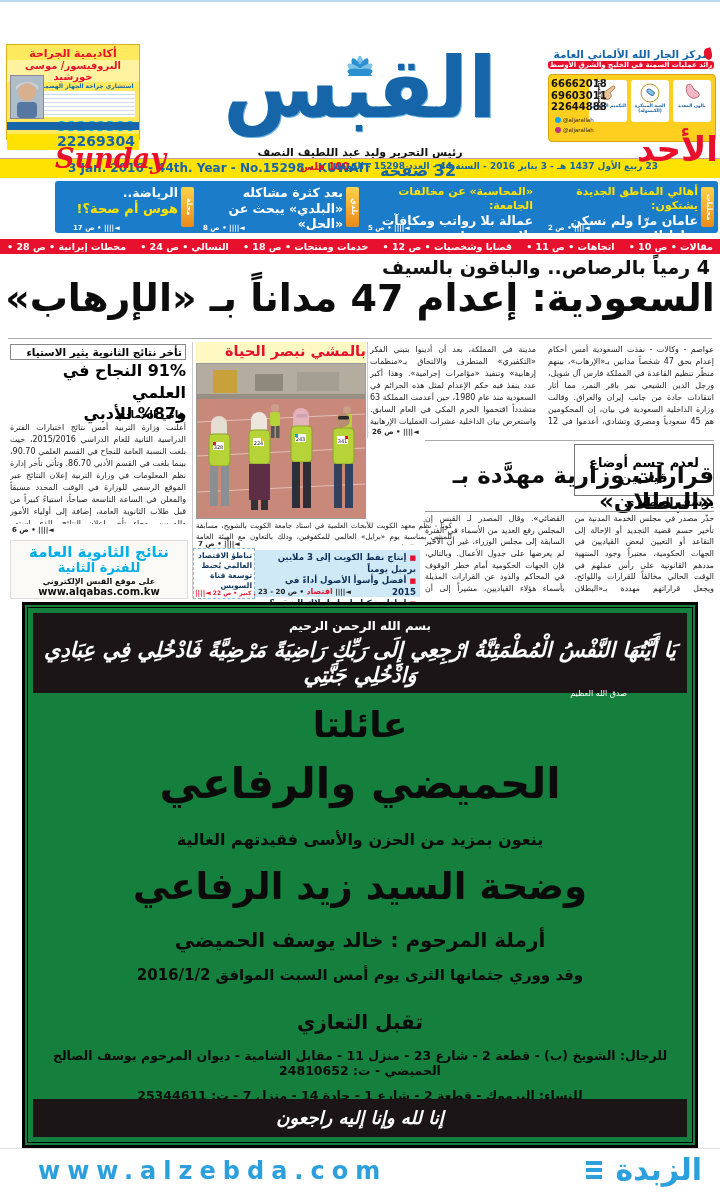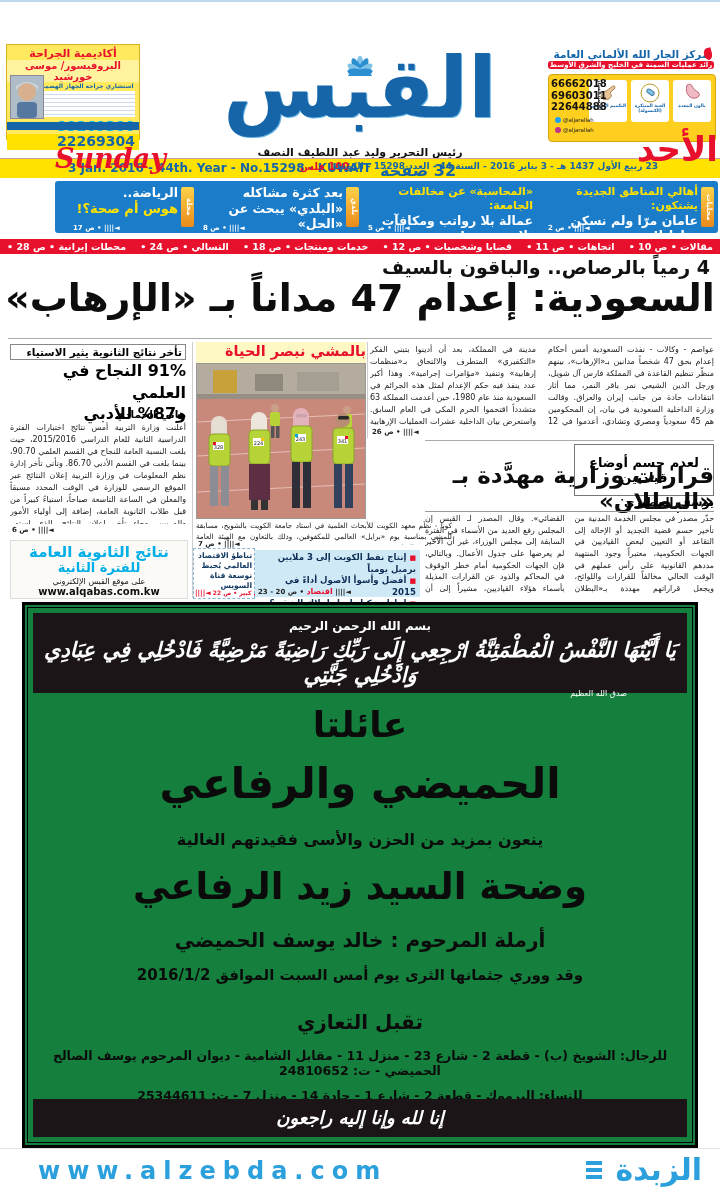--- a/index.html
+++ b/index.html
@@ -84,21 +84,21 @@
   
   #res-kicker{left:10px;top:344px;width:176px;border:1px solid #888;text-align:right;font-size:10.5px;font-weight:bold;padding:1px 3px;box-sizing:border-box;}
   #res-headline{left:10px;top:360px;width:176px;text-align:right;font-size:16px;font-weight:bold;line-height:1.35;}
   #res-byline{left:10px;top:408px;width:176px;text-align:right;font-size:10.5px;font-weight:bold;}
   #res-body{left:10px;top:422px;width:176px;height:102px;}
   #res-pg{left:12px;top:526px;}
   
   #res-box{left:10px;top:540px;width:176px;height:57px;background:#fbfaf6;border:1px solid #ddd;text-align:center;}
   #res-box .c1{display:block;color:#00aee8;font-size:15px;font-weight:bold;line-height:1.2;margin-top:2px;}
   #res-box .c2{display:block;color:#00aee8;font-size:13px;font-weight:bold;line-height:1.1;}
-  #res-box .c3{display:block;color:#111;font-size:8px;font-weight:normal;margin-top:2px;}
+  #res-box .c3{display:block;color:#111;font-size:8px;font-weight:bold;margin-top:2px;}
   #res-box .c4{display:block;color:#111;font-size:10px;font-weight:bold;direction:ltr;}
   #suez-box{left:193px;top:548px;width:56px;height:45px;border:1px dashed #8ab6d8;background:#fff;padding:2px;
             font-size:7.6px;font-weight:bold;color:#123a63;text-align:right;line-height:1.3;}
   #suez-note{position:absolute;left:1px;bottom:0;font-size:6px;color:#e8112d;font-weight:bold;white-space:nowrap;}
   #econ-box{left:255px;top:550px;width:165px;height:47px;background:#cfe9f7;padding:2px 4px;box-sizing:border-box;}
   #econ-box .item{display:block;font-size:8.6px;font-weight:bold;color:#0d2d55;line-height:1.35;text-align:right;}
   #econ-box .blt{color:#e8112d;font-size:7px;}
   #econ-pg{position:absolute;left:3px;bottom:1px;}
   #econ-pg .sec{color:#e8112d;font-size:8px;font-weight:bold;}
   

